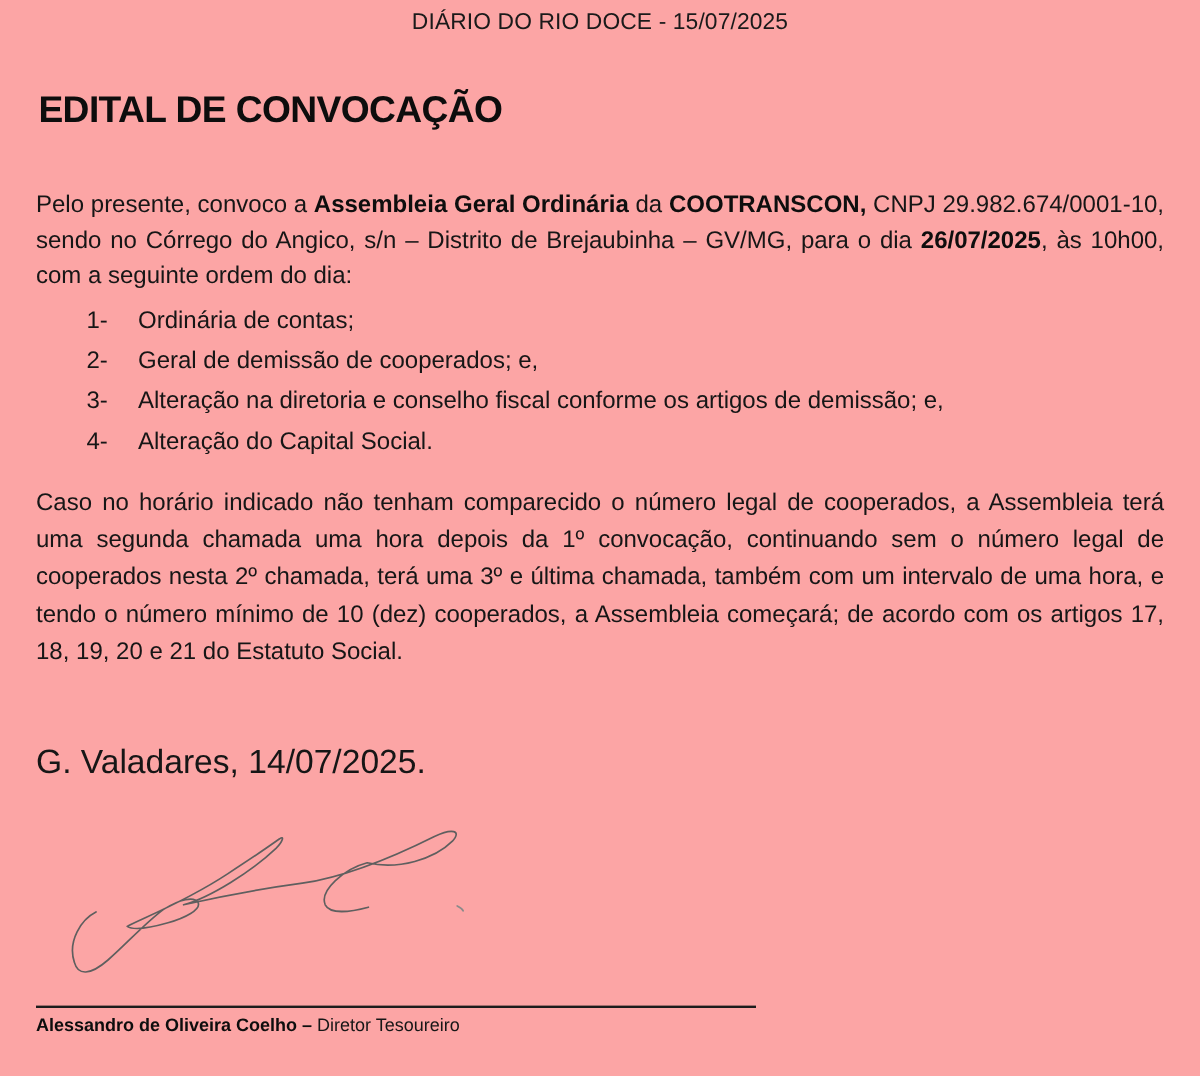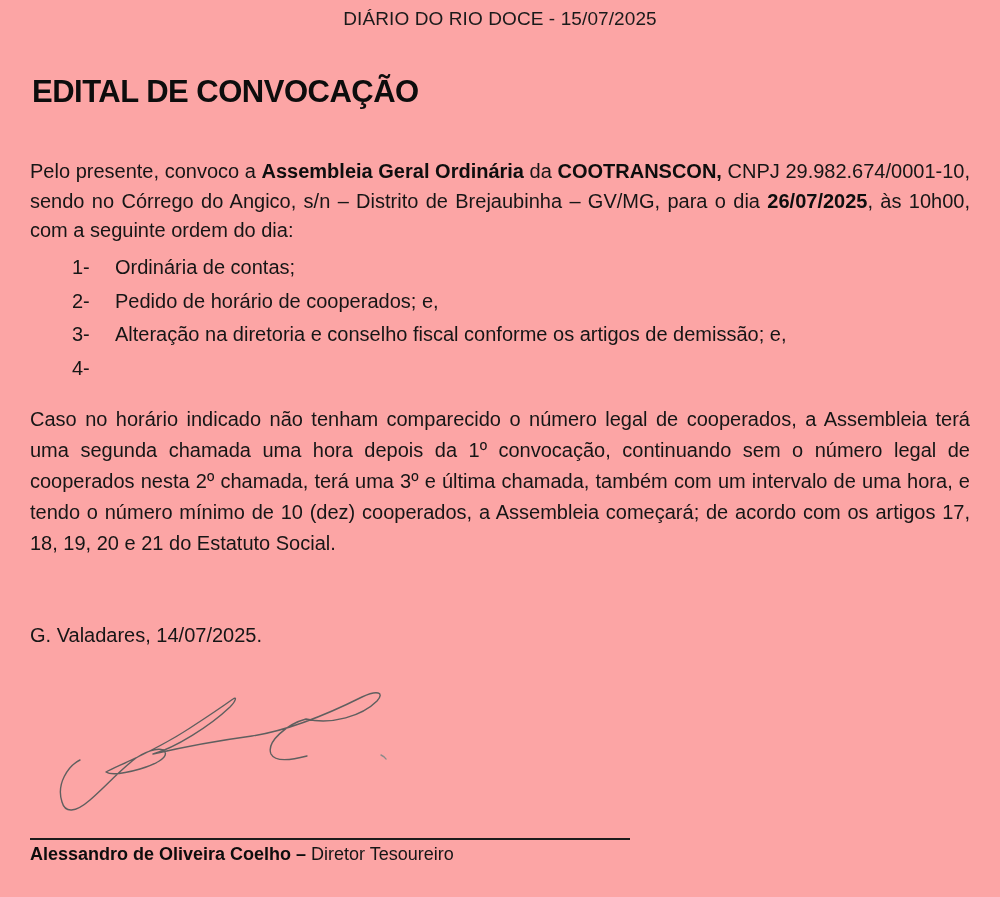--- a/index.html
+++ b/index.html
@@ -77,21 +77,21 @@
   }
   .agenda-item .num {
     width: 43px;
     flex: 0 0 43px;
   }
   .dateline {
     position: absolute;
     left: 30px;
     top: 620px;
     margin: 0;
-    font-size: 20px;
+    font-size: 28px;
     line-height: 30px;
     color: #161616;
   }
   .signature-svg {
     position: absolute;
     left: 40px;
     top: 666px;
   }
   .sig-rule {
     position: absolute;
@@ -99,21 +99,21 @@
     top: 838px;
     width: 600px;
     height: 0;
     border-top: 2px solid #1c1c1c;
   }
   .signer {
     position: absolute;
     left: 30px;
     top: 841px;
     margin: 0;
-    font-size: 18px;
+    font-size: 15px;
     line-height: 27px;
     color: #161616;
     white-space: nowrap;
   }
   .signer .signer-name { font-weight: bold; color: #0d0d0d; }
 </style>
 </head>
 <body>
 
 <div class="page">
@@ -124,28 +124,29 @@
 
   <p class="para" id="intro-paragraph">Pelo presente, convoco a <b>Assembleia Geral Ordinária</b> da <b>COOTRANSCON,</b> CNPJ 29.982.674/0001-10, sendo no Córrego do Angico, s/n – Distrito de Brejaubinha – GV/MG, para o dia <b>26/07/2025</b>, às 10h00, com a seguinte ordem do dia:</p>
 
   <div class="agenda">
     <div class="agenda-item">
       <span class="num">1-</span>
       <span class="txt">Ordinária de contas;</span>
     </div>
     <div class="agenda-item">
       <span class="num">2-</span>
-      <span class="txt">Pedido de horário de cooperados; e,</span>
+      <span class="txt">Geral de demissão de cooperados; e,</span>
     </div>
     <div class="agenda-item">
       <span class="num">3-</span>
       <span class="txt">Alteração na diretoria e conselho fiscal conforme os artigos de demissão; e,</span>
     </div>
     <div class="agenda-item">
       <span class="num">4-</span>
+      <span class="txt">Alteração do Capital Social.</span>
     </div>
   </div>
 
   <p class="para" id="quorum-paragraph">Caso no horário indicado não tenham comparecido o número legal de cooperados, a Assembleia terá uma segunda chamada uma hora depois da 1º convocação, continuando sem o número legal de cooperados nesta 2º chamada, terá uma 3º e última chamada, também com um intervalo de uma hora, e tendo o número mínimo de 10 (dez) cooperados, a Assembleia começará; de acordo com os artigos 17, 18, 19, 20 e 21 do Estatuto Social.</p>
 
   <p class="dateline">G. Valadares, 14/07/2025.</p>
 
   <svg class="signature-svg" width="620" height="160" viewBox="0 0 620 160" aria-hidden="true">
     <g fill="none" stroke="#5f5f5f" stroke-width="1.4" stroke-linecap="round" stroke-linejoin="round">
       <path d="

